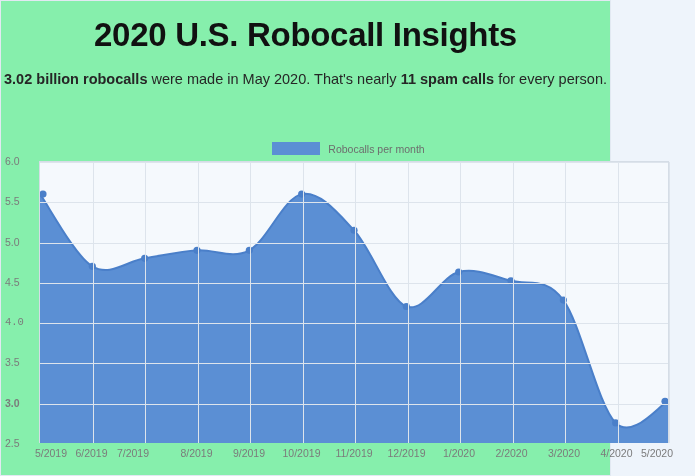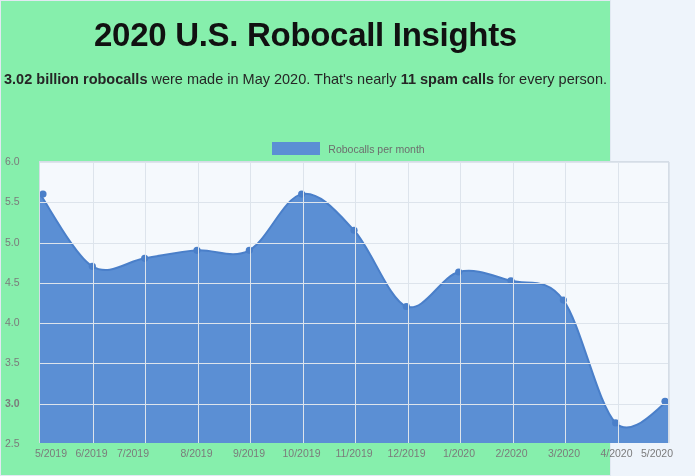--- a/index.html
+++ b/index.html
@@ -163,21 +163,21 @@
       <span class="legend-inner">
         <span class="legend-swatch"></span><span class="legend-label">Robocalls per month</span>
       </span>
     </div>
 
     <div class="y-axis" id="y-axis">
         <div class="ylabel" style="top: 0px;">6.0</div>
         <div class="ylabel" style="top: 40.2857px;">5.5</div>
         <div class="ylabel" style="top: 80.5714px;">5.0</div>
         <div class="ylabel" style="top: 120.857px;">4.5</div>
-        <div class="ylabel" style="top: 161.143px;">4.0</div>
+        <div class="ylabel" style="top: 161.143px; font-family: Liberation Mono, monospace;">4.0</div>
         <div class="ylabel" style="top: 201.429px;">3.5</div>
         <div class="ylabel" style="top: 241.714px; font-weight: bold;">3.0</div>
         <div class="ylabel" style="top: 282px;">2.5</div>
       </div>
 
     <div class="plot" id="plot">
       <svg class="area-svg" id="area-svg" viewBox="0 0 630 282" preserveAspectRatio="none">
           <path d="M 0 32.228571428571485 C 8.819999999999999 44.41097142857147, 34.86 93.91405714285712, 52.5 104.7428571428571 C 70.14 115.57165714285709, 87.36 99.39291428571428, 105 96.68571428571428 C 122.64 93.97851428571428, 139.86 89.9821714285714, 157.5 88.6285714285714 C 175.14 87.2749714285714, 192.36 98.10377142857139, 210 88.6285714285714 C 227.64 79.15337142857142, 244.86 35.612571428571485, 262.5 32.228571428571485 C 280.14 28.844571428571484, 297.36 49.53531428571428, 315 68.48571428571427 C 332.64 87.43611428571425, 349.86 137.9898514285714, 367.5 145.0285714285714 C 385.14 152.06729142857142, 402.36 114.71437714285715, 420 110.38285714285715 C 437.64 106.05133714285715, 454.86 114.50811428571433, 472.5 119.24571428571431 C 490.14 123.9833142857143, 507.36 114.62413714285712, 525 138.5828571428571 C 542.64 162.5415771428571, 559.86 244.80178285714283, 577.5 261.85714285714283 C 595.14 278.91250285714284, 621.18 243.75757714285714, 630 240.10285714285715 L 630 282 L 0 282 Z" fill="#5b8fd4"></path>
           <path d="M 0 32.228571428571485 C 8.819999999999999 44.41097142857147, 34.86 93.91405714285712, 52.5 104.7428571428571 C 70.14 115.57165714285709, 87.36 99.39291428571428, 105 96.68571428571428 C 122.64 93.97851428571428, 139.86 89.9821714285714, 157.5 88.6285714285714 C 175.14 87.2749714285714, 192.36 98.10377142857139, 210 88.6285714285714 C 227.64 79.15337142857142, 244.86 35.612571428571485, 262.5 32.228571428571485 C 280.14 28.844571428571484, 297.36 49.53531428571428, 315 68.48571428571427 C 332.64 87.43611428571425, 349.86 137.9898514285714, 367.5 145.0285714285714 C 385.14 152.06729142857142, 402.36 114.71437714285715, 420 110.38285714285715 C 437.64 106.05133714285715, 454.86 114.50811428571433, 472.5 119.24571428571431 C 490.14 123.9833142857143, 507.36 114.62413714285712, 525 138.5828571428571 C 542.64 162.5415771428571, 559.86 244.80178285714283, 577.5 261.85714285714283 C 595.14 278.91250285714284, 621.18 243.75757714285714, 630 240.10285714285715" fill="none" stroke="#4a7fc9" stroke-width="2"></path>
           <circle cx="3" cy="32.228571428571485" r="3.6" class="dot"></circle>

